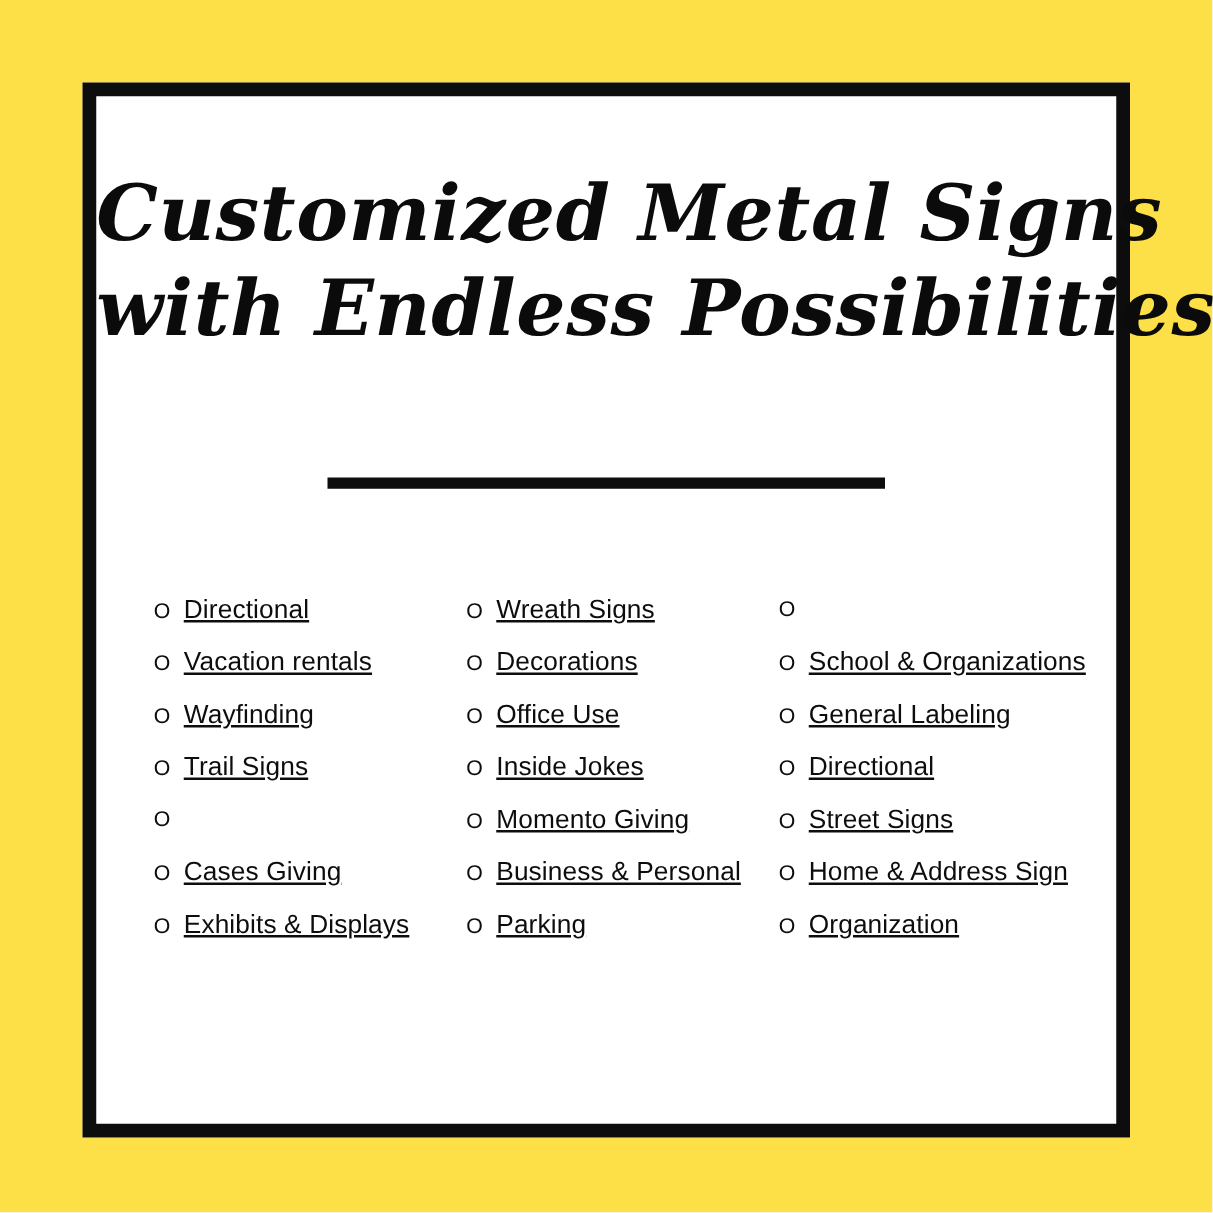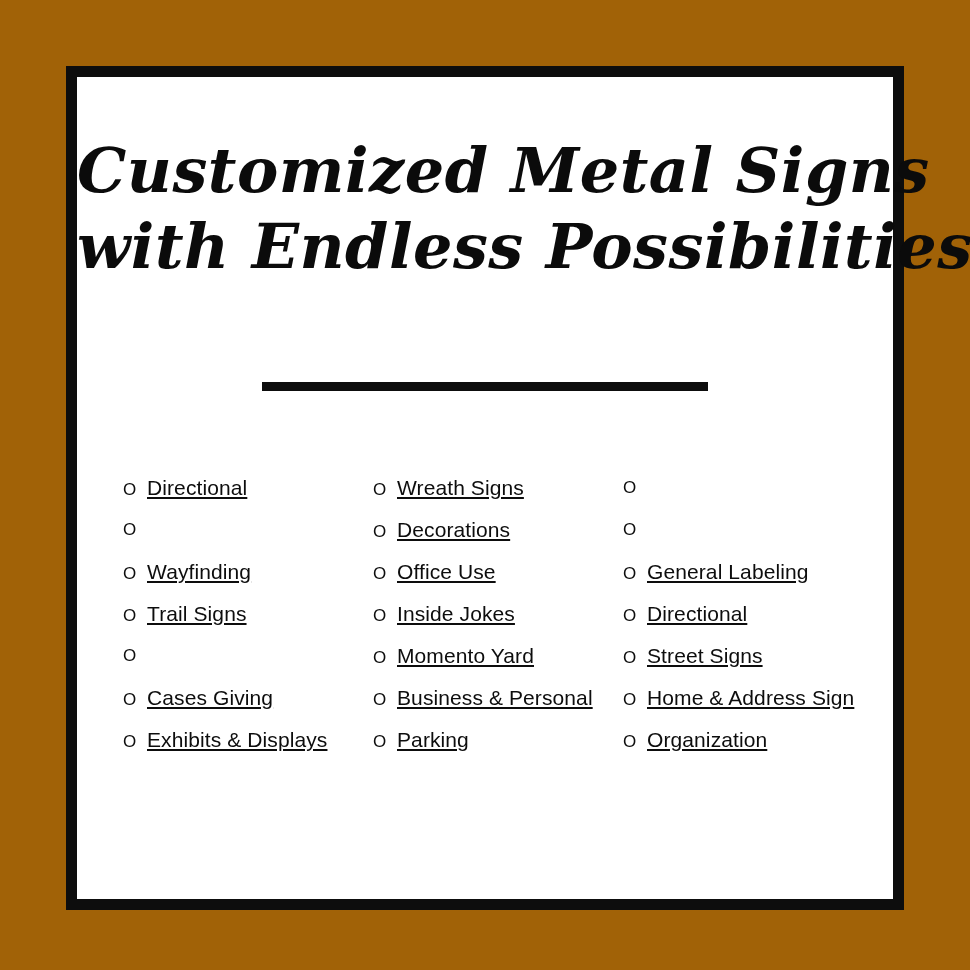--- a/index.html
+++ b/index.html
@@ -11,21 +11,21 @@
     width: 970px;
     height: 970px;
     font-family: "Liberation Sans", sans-serif;
     -webkit-font-smoothing: antialiased;
   }
 
   .poster {
     position: relative;
     width: 970px;
     height: 970px;
-    background: #a16207;
+    background: #fde047;
     box-sizing: border-box;
   }
 
   
   .frame {
     position: absolute;
     left: 66px;
     top: 66px;
     width: 838px;
     height: 844px;
@@ -133,20 +133,21 @@
 
       <div class="columns">
 
         <div class="col c1">
           <div class="item">
             <span class="bullet">O</span>
             <span class="label">Directional</span>
           </div>
           <div class="item">
             <span class="bullet">O</span>
+            <span class="label">Vacation rentals</span>
           </div>
           <div class="item">
             <span class="bullet">O</span>
             <span class="label">Wayfinding</span>
           </div>
           <div class="item">
             <span class="bullet">O</span>
             <span class="label">Trail Signs</span>
           </div>
           <div class="item">
@@ -174,38 +175,39 @@
           <div class="item">
             <span class="bullet">O</span>
             <span class="label">Office Use</span>
           </div>
           <div class="item">
             <span class="bullet">O</span>
             <span class="label">Inside Jokes</span>
           </div>
           <div class="item">
             <span class="bullet">O</span>
-            <span class="label">Momento Yard</span>
+            <span class="label">Momento Giving</span>
           </div>
           <div class="item">
             <span class="bullet">O</span>
             <span class="label">Business &amp; Personal</span>
           </div>
           <div class="item">
             <span class="bullet">O</span>
             <span class="label">Parking</span>
           </div>
         </div>
 
         <div class="col c3">
           <div class="item">
             <span class="bullet">O</span>
           </div>
           <div class="item">
             <span class="bullet">O</span>
+            <span class="label">School &amp; Organizations</span>
           </div>
           <div class="item">
             <span class="bullet">O</span>
             <span class="label">General Labeling</span>
           </div>
           <div class="item">
             <span class="bullet">O</span>
             <span class="label">Directional</span>
           </div>
           <div class="item">

